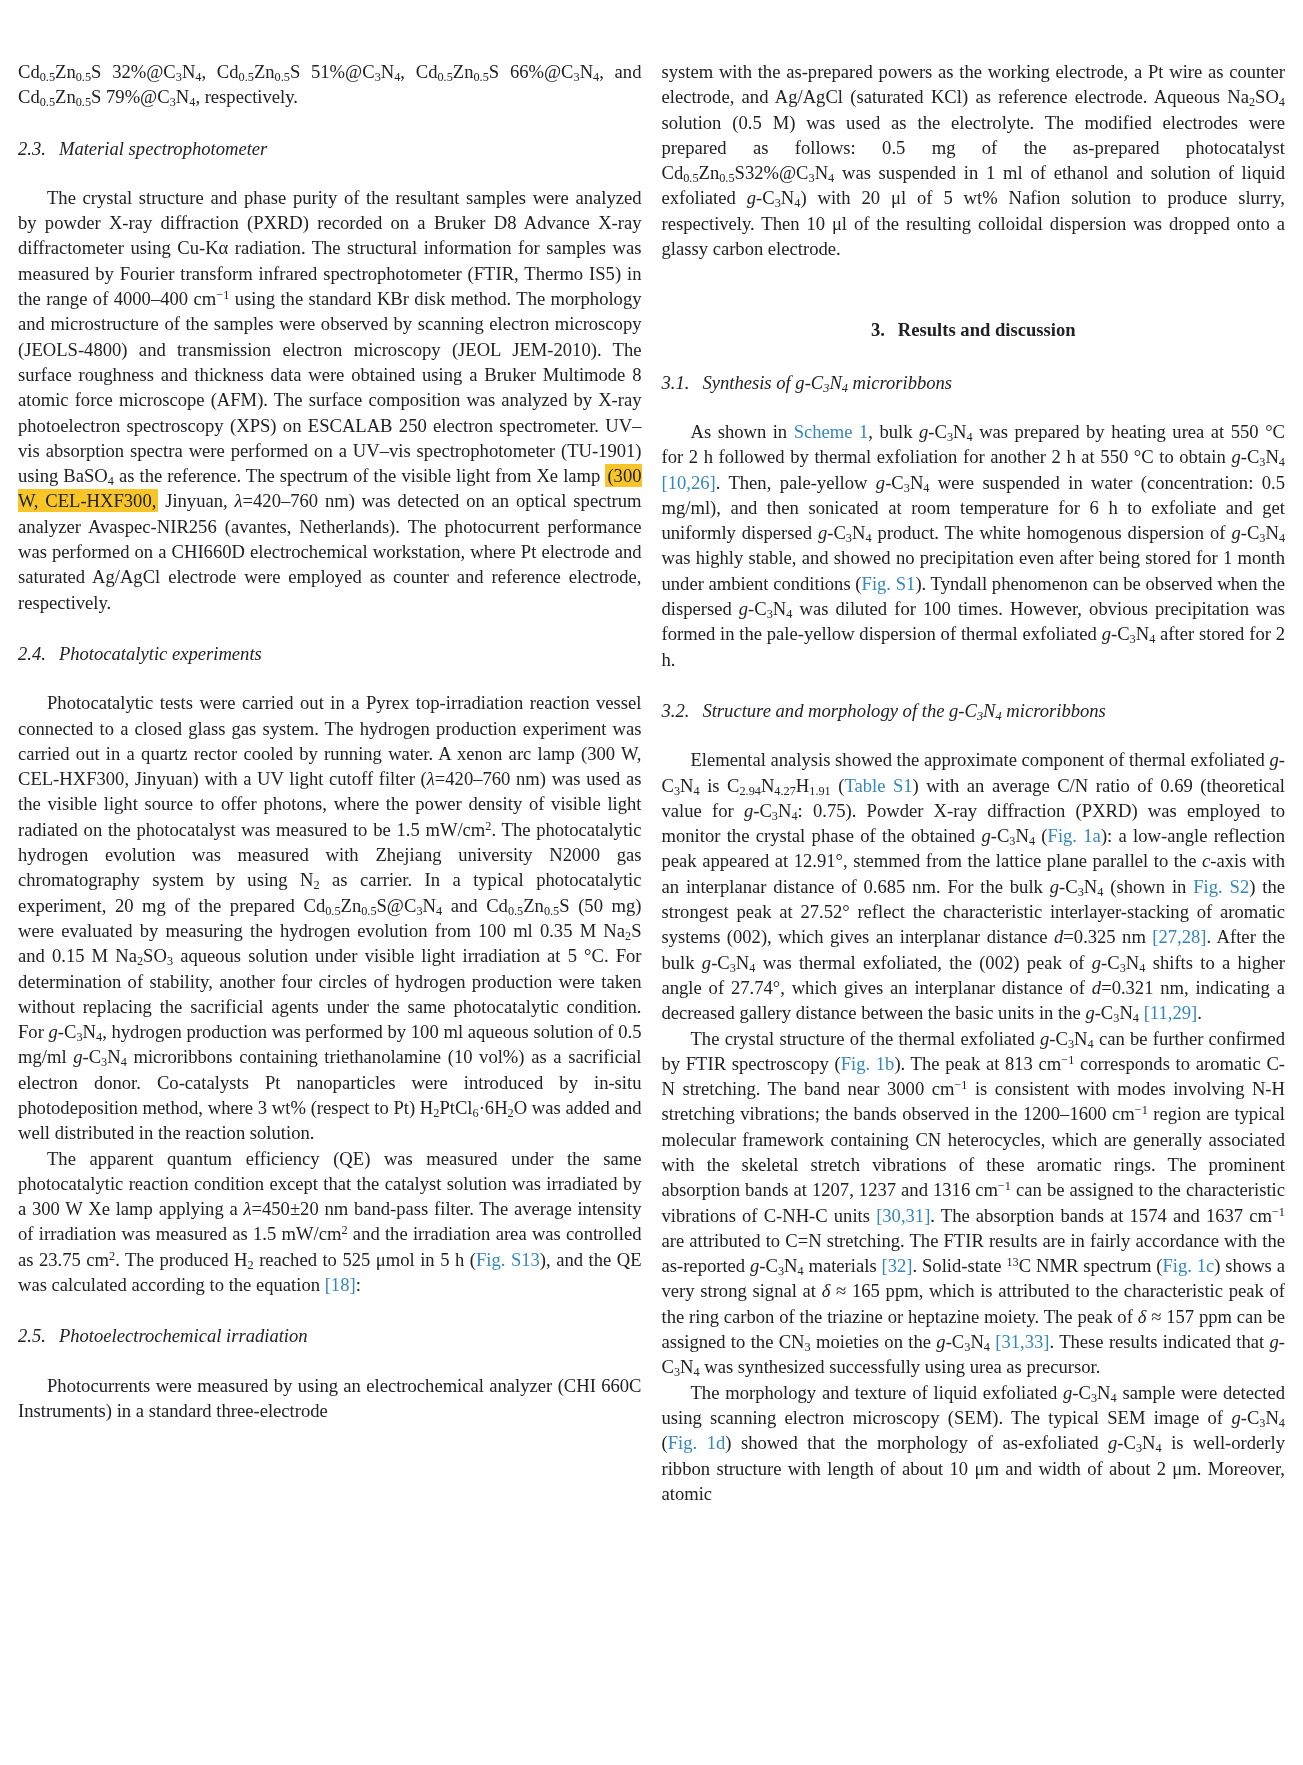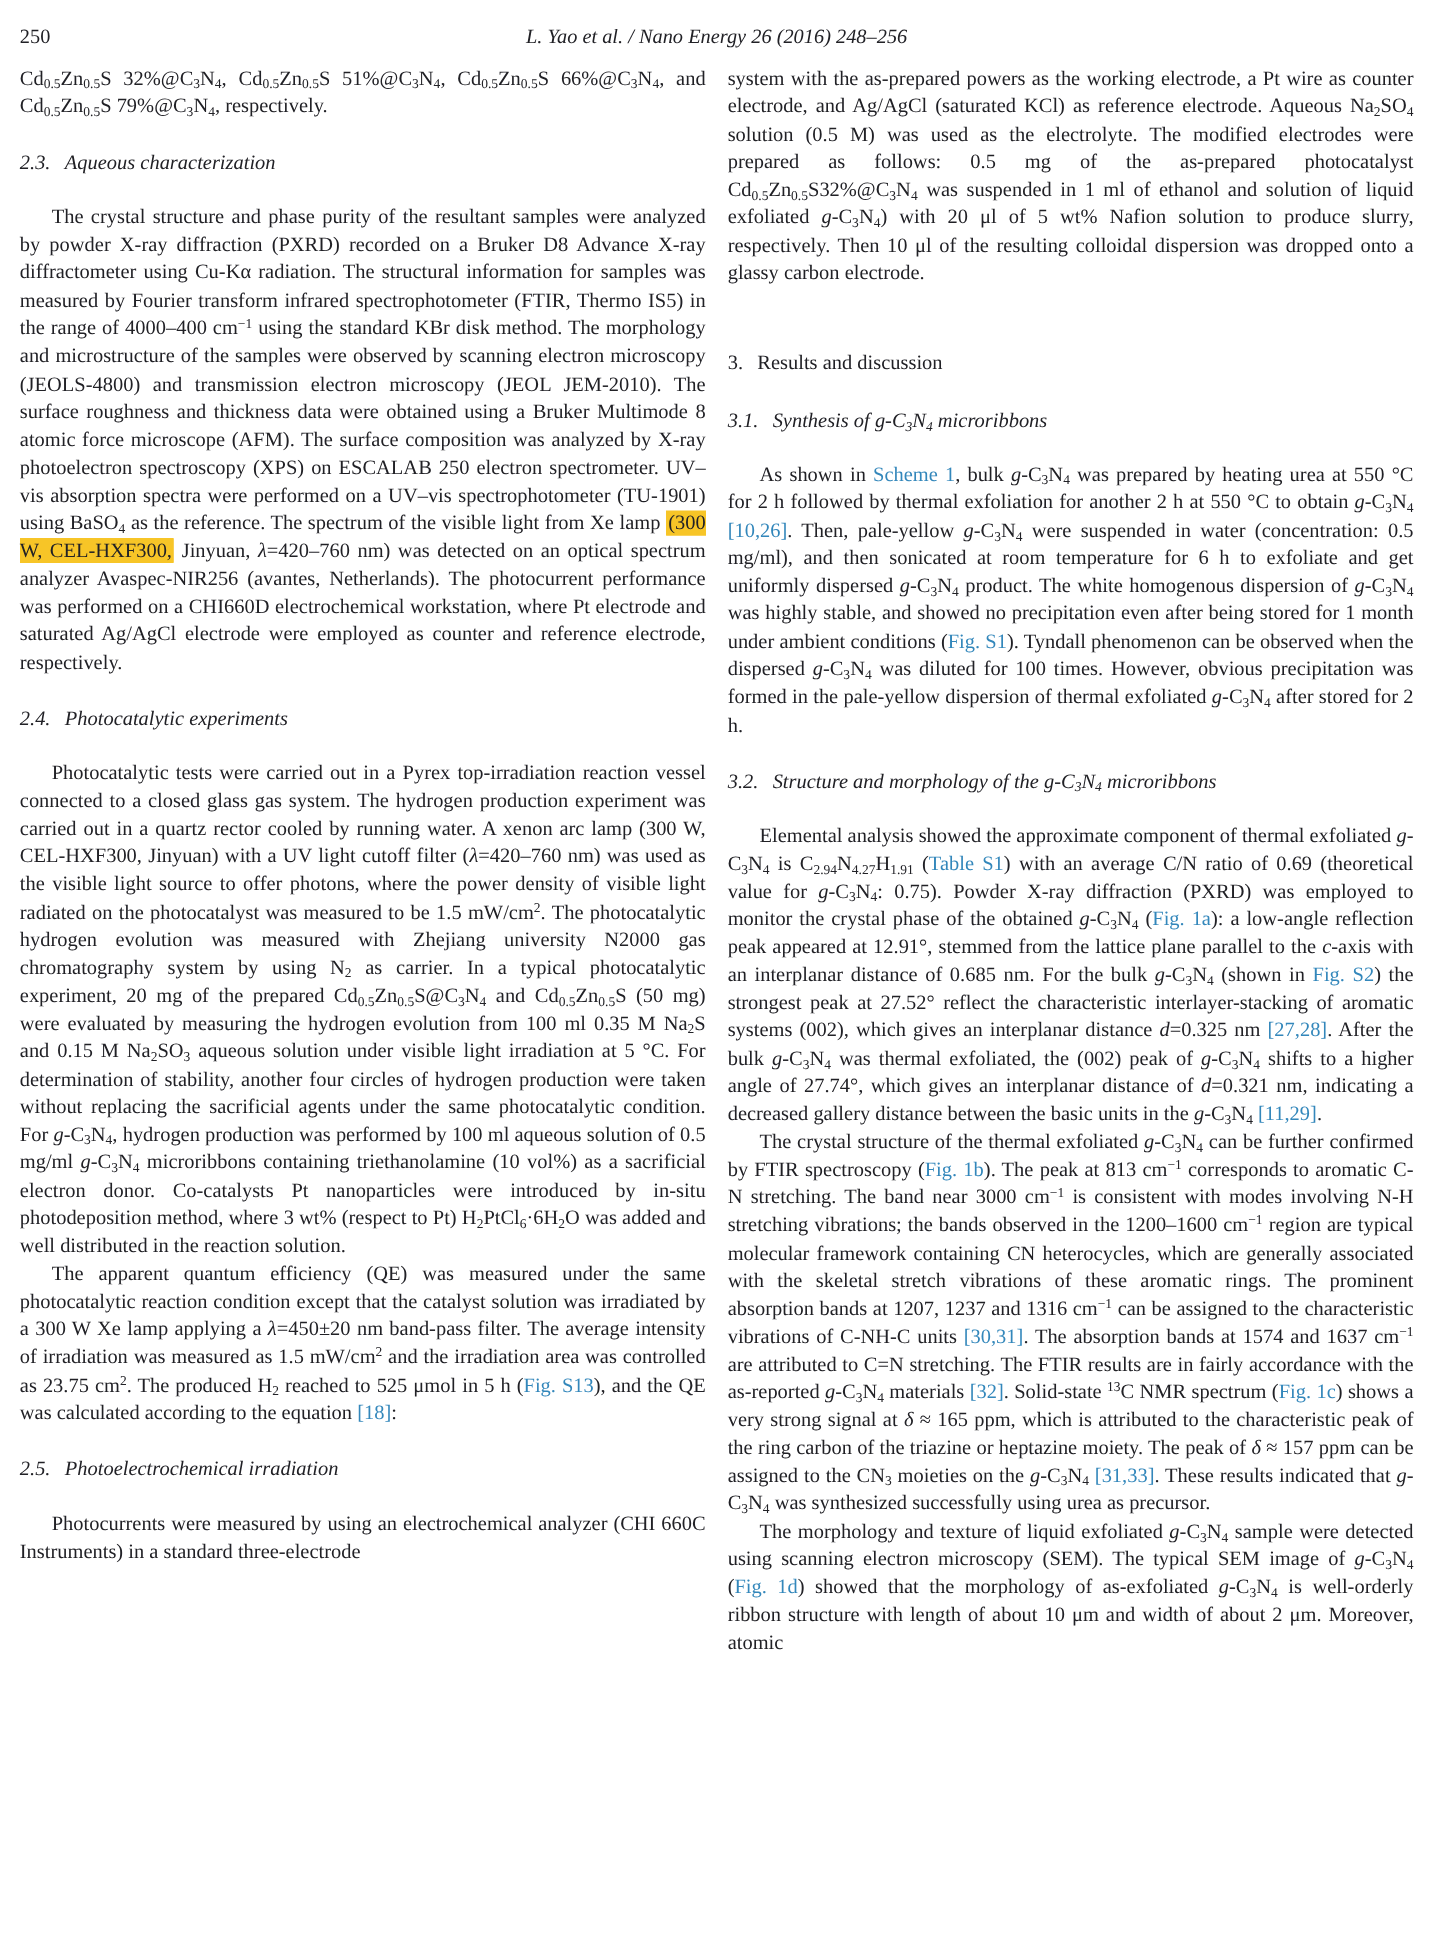--- a/index.html
+++ b/index.html
@@ -29,41 +29,37 @@
     font-size:18.6px;
     line-height:25.3px;
     margin:0;
     text-align:justify;
     font-weight:normal;
     hyphens:auto;
   }
   .col .cont{text-indent:0;}
   .col .p{text-indent:29px;}
   .col .h-italic{font-style:italic;margin:26px 0 24px;text-align:left;}
-  .col .h-bold{font-weight:normal;margin:56px 0 0;text-align:left;}
+  .col .h-bold{font-weight:bold;margin:56px 0 0;text-align:center;}
   .col .h-bold + .h-italic{margin-top:27px;}
   .num{margin-right:13px;}
   .sub{font-size:0.66em;vertical-align:-0.28em;line-height:0;}
   .sup{font-size:0.66em;vertical-align:0.5em;line-height:0;}
   .it{font-style:italic;}
   .lk{color:var(--link);cursor:pointer;}
   .hl{background:var(--hl);padding:1px 2px;border-radius:1px;}
 </style>
 </head>
 <body>
 
 <div class="page">
-  <div class="header">
-    <div class="page-num">250</div>
-    <div class="running-title">L. Yao et al. / Nano Energy 26 (2016) 248–256</div>
-  </div>
   <div class="columns">
     <div class="col">
         <p class="cont"><span>Cd</span><span class="sub">0.5</span><span>Zn</span><span class="sub">0.5</span><span>S 32%@C</span><span class="sub">3</span><span>N</span><span class="sub">4</span><span>, Cd</span><span class="sub">0.5</span><span>Zn</span><span class="sub">0.5</span><span>S 51%@C</span><span class="sub">3</span><span>N</span><span class="sub">4</span><span>, Cd</span><span class="sub">0.5</span><span>Zn</span><span class="sub">0.5</span><span>S 66%@C</span><span class="sub">3</span><span>N</span><span class="sub">4</span><span>, and Cd</span><span class="sub">0.5</span><span>Zn</span><span class="sub">0.5</span><span>S 79%@C</span><span class="sub">3</span><span>N</span><span class="sub">4</span><span>, respectively.</span></p>
-        <h2 class="h-italic"><span class="num">2.3.</span><span>Aqueous characterization</span></h2>
+        <h2 class="h-italic"><span class="num">2.3.</span><span>Material spectrophotometer</span></h2>
         <p class="p"><span>The crystal structure and phase purity of the resultant samples were analyzed by powder X-ray diffraction (PXRD) recorded on a Bruker D8 Advance X-ray diffractometer using Cu-Kα radiation. The structural information for samples was measured by Fourier transform infrared spectrophotometer (FTIR, Thermo IS5) in the range of 4000–400 cm</span><span class="sup">−1</span><span> using the standard KBr disk method. The morphology and microstructure of the samples were observed by scanning electron microscopy (JEOLS-4800) and transmission electron microscopy (JEOL JEM-2010). The surface roughness and thickness data were obtained using a Bruker Multimode 8 atomic force microscope (AFM). The surface composition was analyzed by X-ray photoelectron spectroscopy (XPS) on ESCALAB 250 electron spectrometer. UV–vis absorption spectra were performed on a UV–vis spectrophotometer (TU-1901) using BaSO</span><span class="sub">4</span><span> as the reference. The spectrum of the visible light from Xe lamp </span><span class="hl">(300 W, CEL-HXF300,</span><span> Jinyuan, </span><span class="it">λ</span><span>=420–760 nm) was detected on an optical spectrum analyzer Avaspec-NIR256 (avantes, Netherlands). The photocurrent performance was performed on a CHI660D electrochemical workstation, where Pt electrode and saturated Ag/AgCl electrode were employed as counter and reference electrode, respectively.</span></p>
         <h2 class="h-italic"><span class="num">2.4.</span><span>Photocatalytic experiments</span></h2>
         <p class="p"><span>Photocatalytic tests were carried out in a Pyrex top-irradiation reaction vessel connected to a closed glass gas system. The hydrogen production experiment was carried out in a quartz rector cooled by running water. A xenon arc lamp (300 W, CEL-HXF300, Jinyuan) with a UV light cutoff filter (</span><span class="it">λ</span><span>=420–760 nm) was used as the visible light source to offer photons, where the power density of visible light radiated on the photocatalyst was measured to be 1.5 mW/cm</span><span class="sup">2</span><span>. The photocatalytic hydrogen evolution was measured with Zhejiang university N2000 gas chromatography system by using N</span><span class="sub">2</span><span> as carrier. In a typical photocatalytic experiment, 20 mg of the prepared Cd</span><span class="sub">0.5</span><span>Zn</span><span class="sub">0.5</span><span>S@C</span><span class="sub">3</span><span>N</span><span class="sub">4</span><span> and Cd</span><span class="sub">0.5</span><span>Zn</span><span class="sub">0.5</span><span>S (50 mg) were evaluated by measuring the hydrogen evolution from 100 ml 0.35 M Na</span><span class="sub">2</span><span>S and 0.15 M Na</span><span class="sub">2</span><span>SO</span><span class="sub">3</span><span> aqueous solution under visible light irradiation at 5 °C. For determination of stability, another four circles of hydrogen production were taken without replacing the sacrificial agents under the same photocatalytic condition. For </span><span class="it">g</span><span>-C</span><span class="sub">3</span><span>N</span><span class="sub">4</span><span>, hydrogen production was performed by 100 ml aqueous solution of 0.5 mg/ml </span><span class="it">g</span><span>-C</span><span class="sub">3</span><span>N</span><span class="sub">4</span><span> microribbons containing triethanolamine (10 vol%) as a sacrificial electron donor. Co-catalysts Pt nanoparticles were introduced by in-situ photodeposition method, where 3 wt% (respect to Pt) H</span><span class="sub">2</span><span>PtCl</span><span class="sub">6</span><span>·6H</span><span class="sub">2</span><span>O was added and well distributed in the reaction solution.</span></p>
         <p class="p"><span>The apparent quantum efficiency (QE) was measured under the same photocatalytic reaction condition except that the catalyst solution was irradiated by a 300 W Xe lamp applying a </span><span class="it">λ</span><span>=450±20 nm band-pass filter. The average intensity of irradiation was measured as 1.5 mW/cm</span><span class="sup">2</span><span> and the irradiation area was controlled as 23.75 cm</span><span class="sup">2</span><span>. The produced H</span><span class="sub">2</span><span> reached to 525 μmol in 5 h (</span><span class="lk">Fig. S13</span><span>), and the QE was calculated according to the equation </span><span class="lk">[18]</span><span>:</span></p>
         <h2 class="h-italic"><span class="num">2.5.</span><span>Photoelectrochemical irradiation</span></h2>
         <p class="p"><span>Photocurrents were measured by using an electrochemical analyzer (CHI 660C Instruments) in a standard three-electrode</span></p>
       </div>
     <div class="col">
         <p class="cont"><span>system with the as-prepared powers as the working electrode, a Pt wire as counter electrode, and Ag/AgCl (saturated KCl) as reference electrode. Aqueous Na</span><span class="sub">2</span><span>SO</span><span class="sub">4</span><span> solution (0.5 M) was used as the electrolyte. The modified electrodes were prepared as follows: 0.5 mg of the as-prepared photocatalyst Cd</span><span class="sub">0.5</span><span>Zn</span><span class="sub">0.5</span><span>S32%@C</span><span class="sub">3</span><span>N</span><span class="sub">4</span><span> was suspended in 1 ml of ethanol and solution of liquid exfoliated </span><span class="it">g</span><span>-C</span><span class="sub">3</span><span>N</span><span class="sub">4</span><span>) with 20 μl of 5 wt% Nafion solution to produce slurry, respectively. Then 10 μl of the resulting colloidal dispersion was dropped onto a glassy carbon electrode.</span></p>
         <h2 class="h-bold"><span class="num">3.</span><span>Results and discussion</span></h2>

